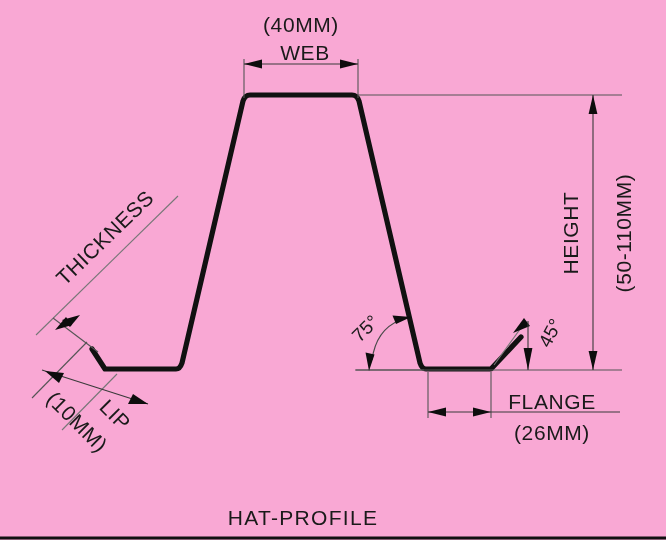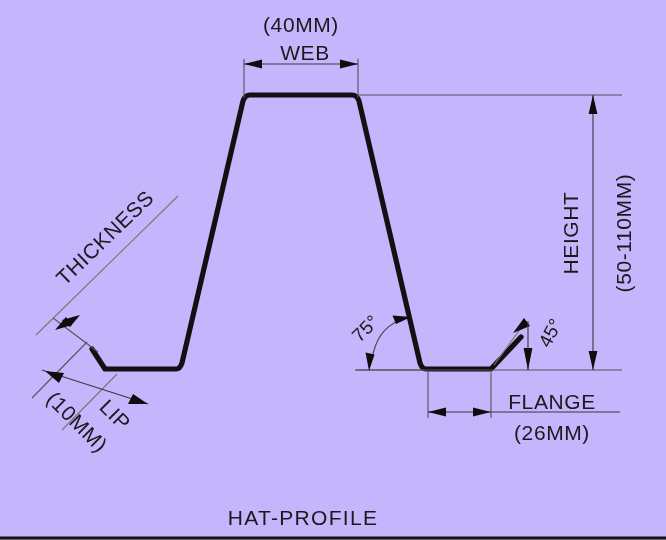--- a/index.html
+++ b/index.html
@@ -10,21 +10,21 @@
   body {
     width: 666px;
     height: 540px;
     overflow: hidden;
     font-family: "Liberation Sans", sans-serif;
   }
   #drawing-root {
     position: relative;
     width: 666px;
     height: 540px;
-    background: #c4b5fd;
+    background: #f9a8d4;
   }
   svg.sheet {
     display: block;
     width: 666px;
     height: 540px;
   }
   .profile-outline {
     fill: none;
     stroke: #111111;
     stroke-width: 5.2;

